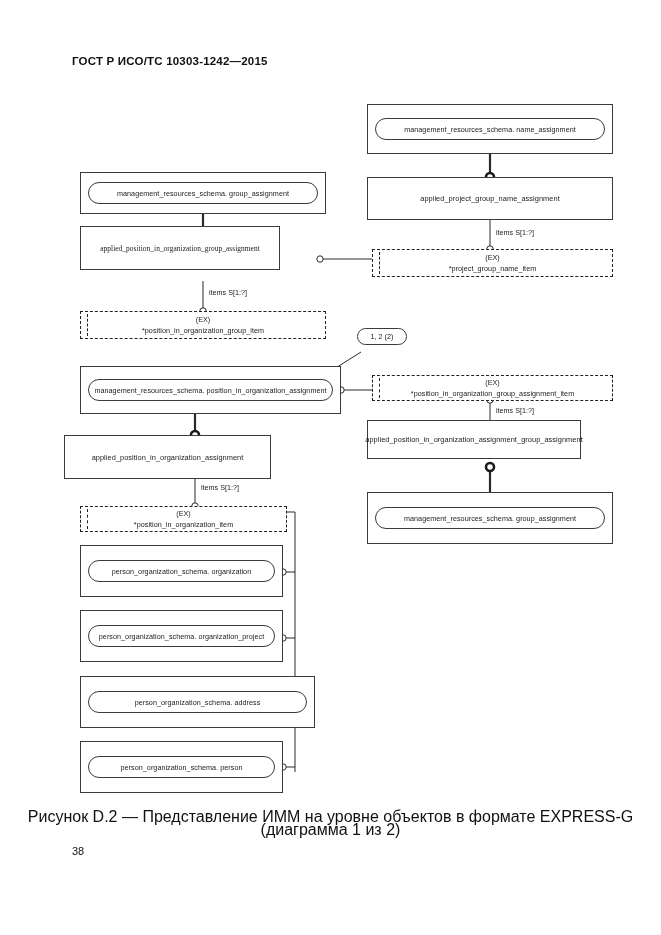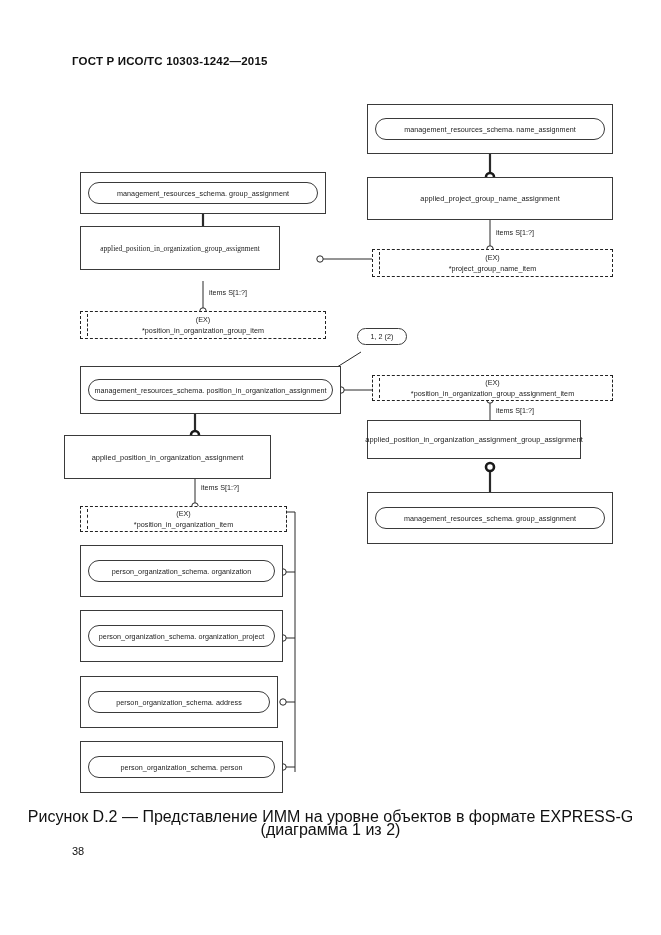--- a/index.html
+++ b/index.html
@@ -268,21 +268,21 @@
         <span class="lbl">person_organization_schema. organization</span>
       </div>
     </div>
 
     <div class="node schema" style="left:80px; top:610px; width:203px; height:52px;">
       <div class="ent">
         <span class="lbl">person_organization_schema. organization_project</span>
       </div>
     </div>
 
-    <div class="node schema" style="left:80px; top:676px; width:198px; height:52px;">
+    <div class="node schema" style="left:80px; top:676px; width:235px; height:52px;">
       <div class="ent">
         <span class="lbl">person_organization_schema. address</span>
       </div>
     </div>
 
     <div class="node schema" style="left:80px; top:741px; width:203px; height:52px;">
       <div class="ent">
         <span class="lbl">person_organization_schema. person</span>
       </div>
     </div>

